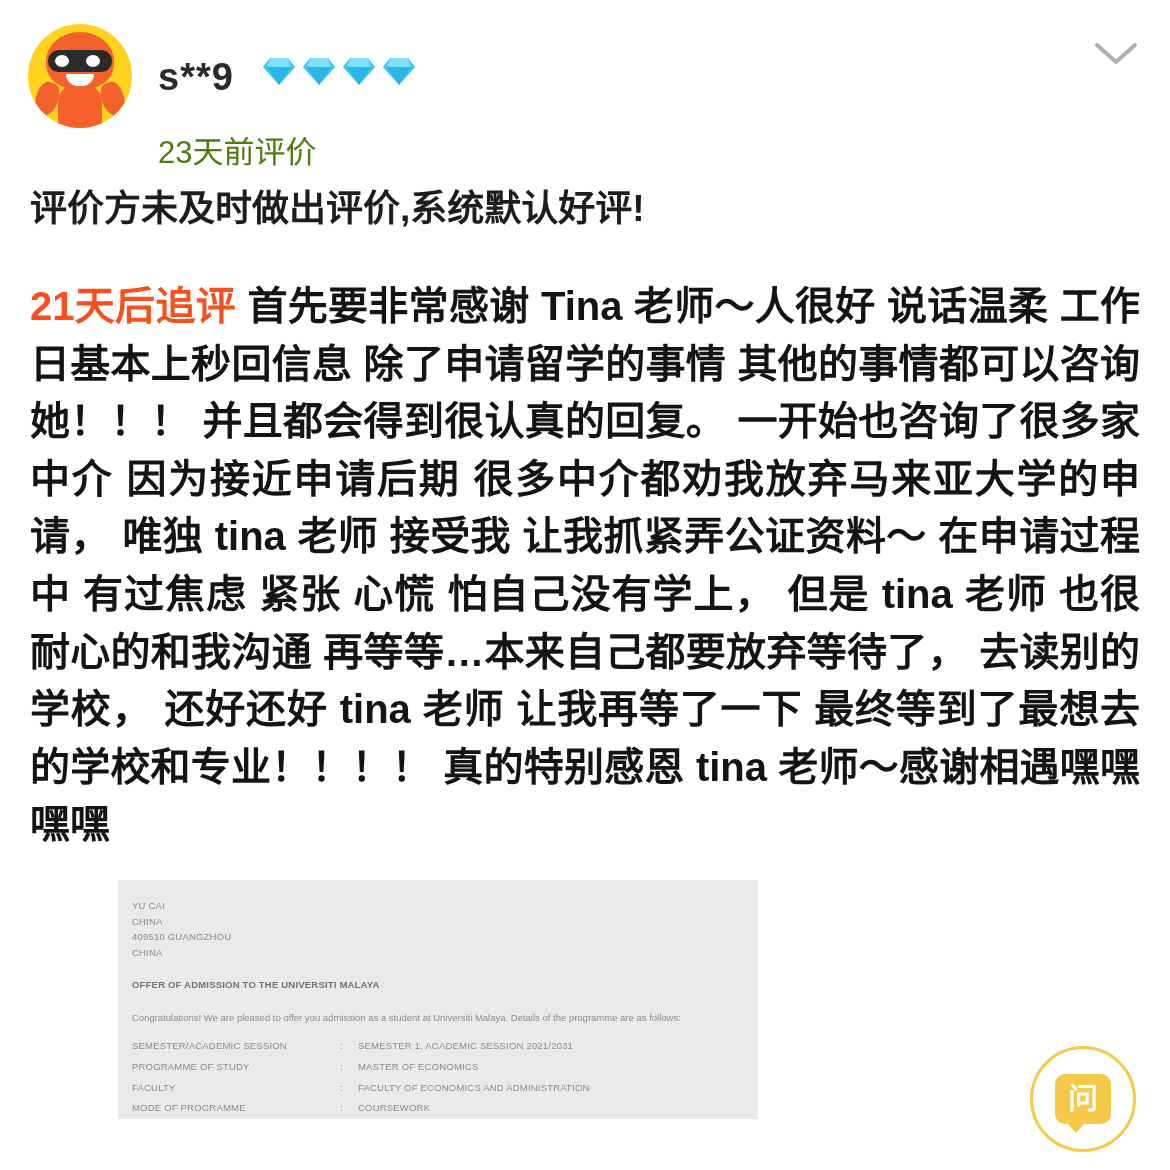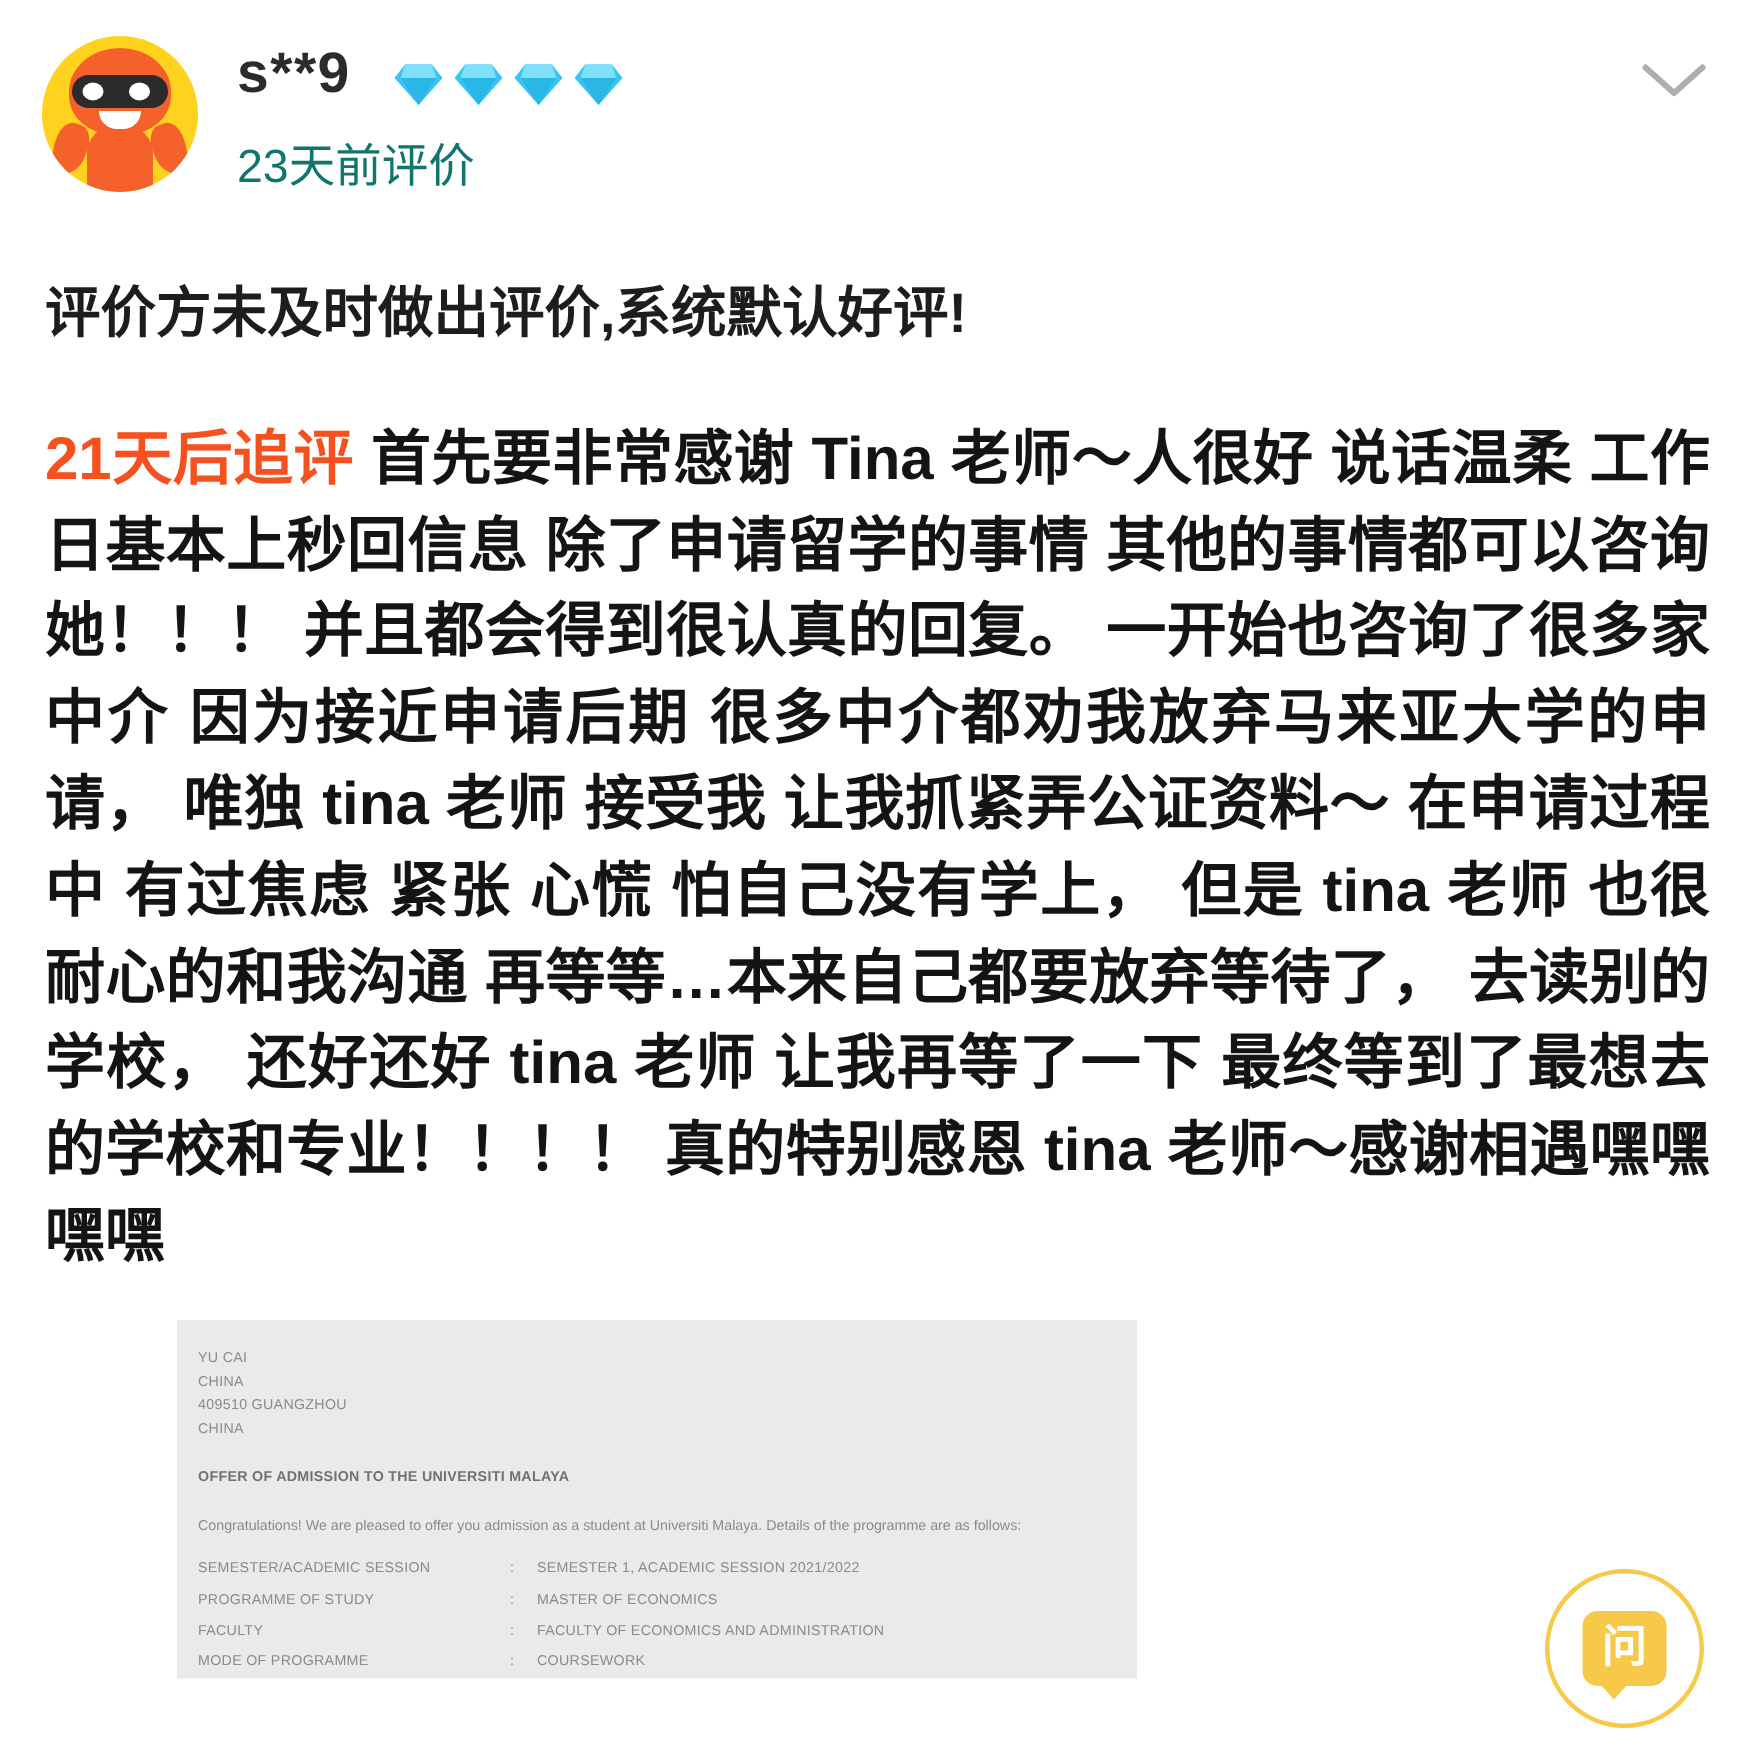--- a/index.html
+++ b/index.html
@@ -93,44 +93,45 @@
   }
 
   .header-text {
     margin-left: 26px;
     padding-top: 4px;
     flex: 1 1 auto;
     min-width: 0;
   }
   .name-row {
     display: flex;
-    align-items: flex-end;
+    align-items: flex-start;
     gap: 28px;
+    margin-top: 28px;
   }
   .user-name {
     font-size: 38px;
     font-weight: bold;
     color: #2b2b2b;
     letter-spacing: 1px;
     white-space: nowrap;
   }
   .gems {
     display: flex;
     gap: 6px;
     align-items: center;
   }
   .gem {
     width: 34px;
     height: 30px;
     flex: 0 0 auto;
   }
   .time-row {
-    margin-top: 14px;
+    margin-top: 28px;
     font-size: 31px;
-    color: #0f766e;
+    color: #4d7c0f;
   }
   .collapse-btn {
     position: absolute;
     right: 26px;
     top: 34px;
     width: 56px;
     height: 40px;
     display: flex;
     align-items: center;
     justify-content: center;
@@ -316,21 +317,21 @@
         <div>409510 GUANGZHOU</div>
         <div>CHINA</div>
       </div>
       <div class="offer-title">OFFER OF ADMISSION TO THE UNIVERSITI MALAYA</div>
       <div class="congrats">Congratulations! We are pleased to offer you admission as a student at Universiti Malaya. Details of the programme are as follows:</div>
       <table>
         <tbody>
             <tr>
           <td class="lbl">SEMESTER/ACADEMIC SESSION</td>
           <td class="sep">:</td>
-          <td class="val">SEMESTER 1, ACADEMIC SESSION 2021/2022</td>
+          <td class="val">SEMESTER 1, ACADEMIC SESSION 2021/2031</td>
         </tr>
         <tr>
           <td class="lbl">PROGRAMME OF STUDY</td>
           <td class="sep">:</td>
           <td class="val">MASTER OF ECONOMICS</td>
         </tr>
         <tr>
           <td class="lbl">FACULTY</td>
           <td class="sep">:</td>
           <td class="val">FACULTY OF ECONOMICS AND ADMINISTRATION</td>

